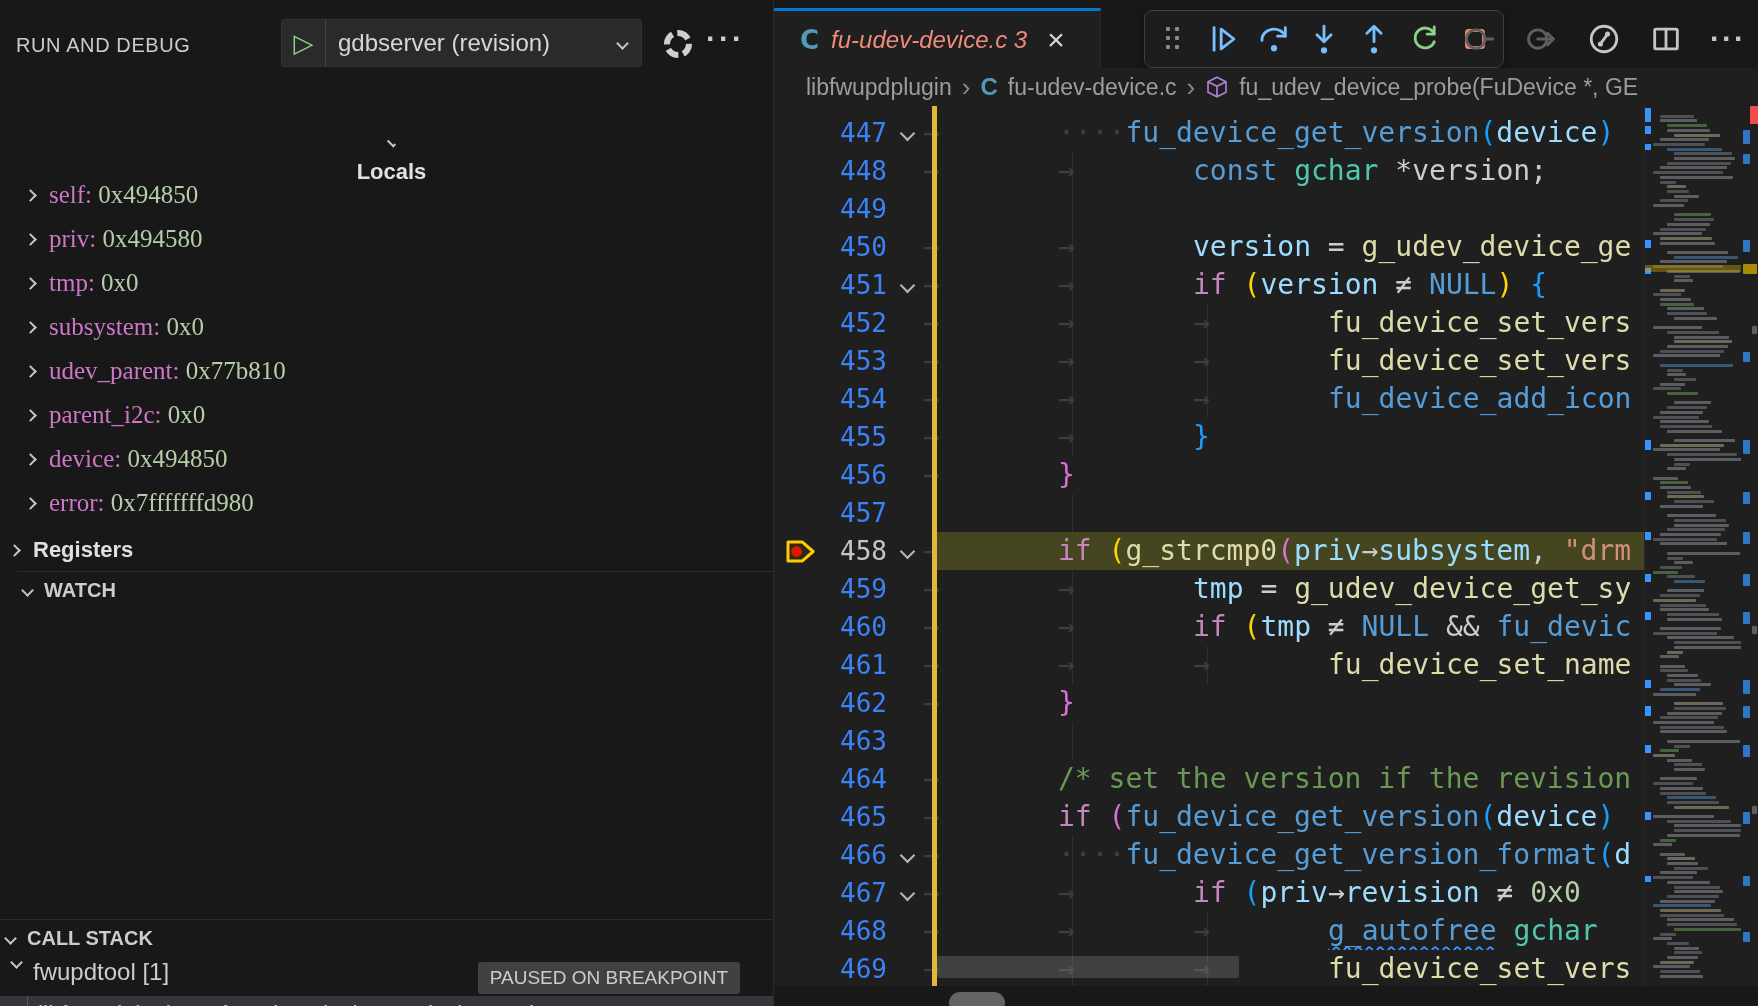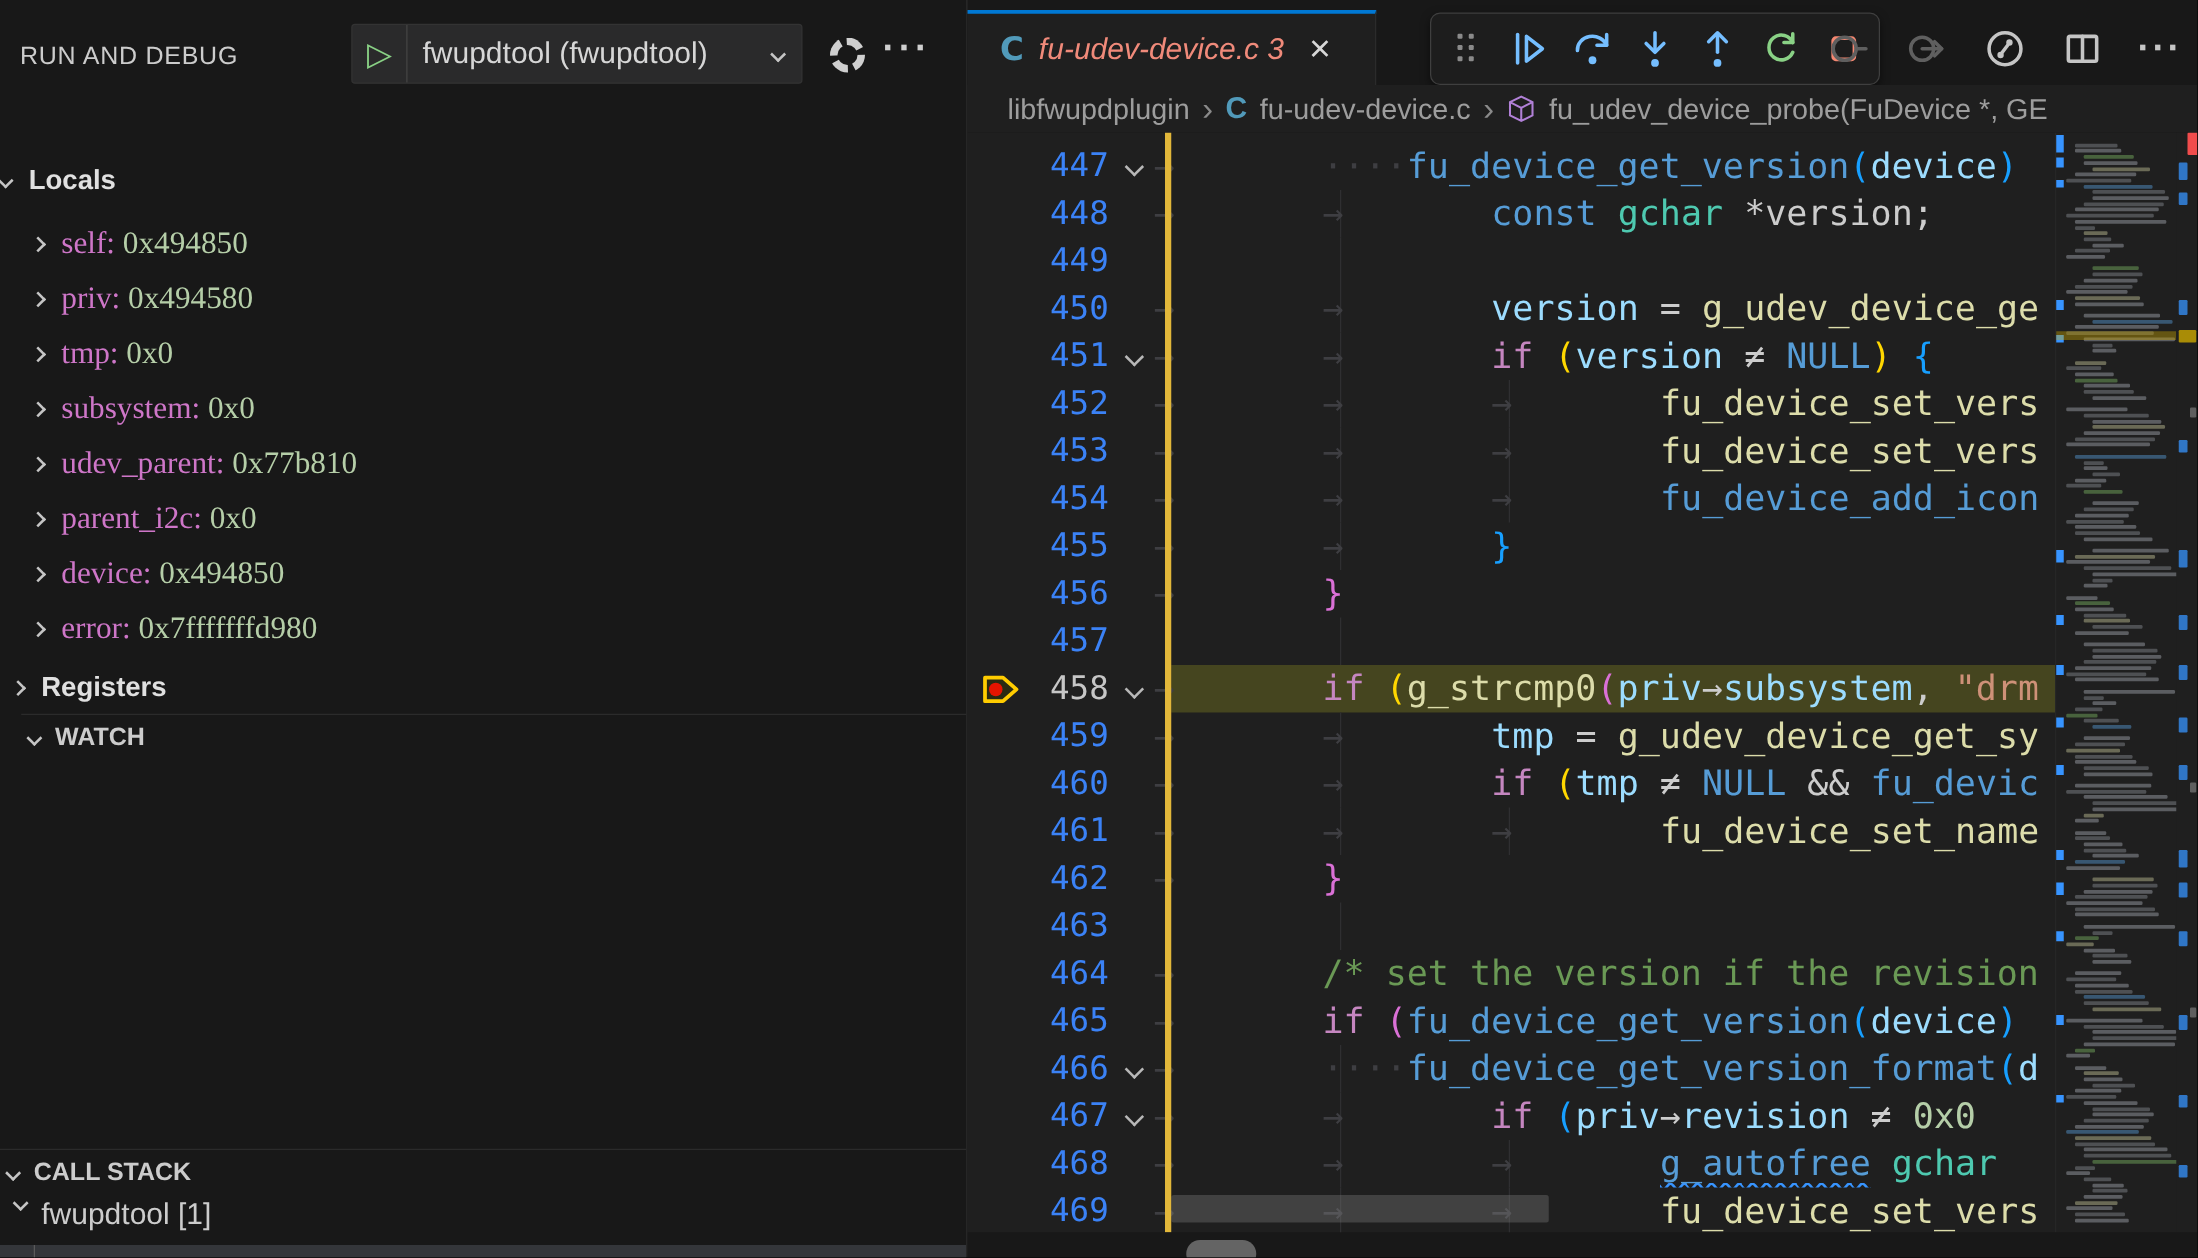--- a/index.html
+++ b/index.html
@@ -106,31 +106,31 @@
 <body>
 
 <div class="app">
   <div class="topline"></div>
 
   <div class="sidebar">
     <div class="sb-head">
       <span class="sb-title">RUN AND DEBUG</span>
       <div class="cfgbox">
         <span class="cfg-play">▷</span>
-        <span class="cfg-label">fwupdtool (fwupdtool)</span>
+        <span class="cfg-label">gdbserver (revision)</span>
         <span class="chev down small cfg-chev"></span>
       </div>
       <span class="gearwrap">
           <span class="gear"></span>
         </span>
       <span class="sb-dots">···</span>
     </div>
 
 
-    <div class="tree-row" style="top:114px; gap:14px;">
+    <div class="tree-row" style="top:133px; padding-left:10px; gap:14px;flex-direction:column;">
       <span class="chev down small"></span>
       <span class="tree-label">Locals</span>
     </div>
 
     <div class="var-rows" id="var-rows">
         <div class="var-row">
           <span class="chev right small"></span>
           <span><span class="var-name">self:</span> <span class="var-val">0x494850</span></span>
         </div>
         <div class="var-row">
@@ -174,20 +174,21 @@
     </div>
 
     <div class="sect-head sect-border" style="top:911px;">
       <span class="chev down small"></span>
       <span>CALL STACK</span>
     </div>
 
     <div class="thread-row">
       <span class="chev down small"></span>
       <span>fwupdtool [1]</span>
+      <span class="badge">PAUSED ON BREAKPOINT</span>
     </div>
 
     <div class="frame-row">
       <span class="frame-guide"></span>
       <span>libfwupdplugin.so!fu_udev_device_probe(FuDevic</span>
     </div>
   </div>
 
   <div class="epane">
     <div class="tabbar">

